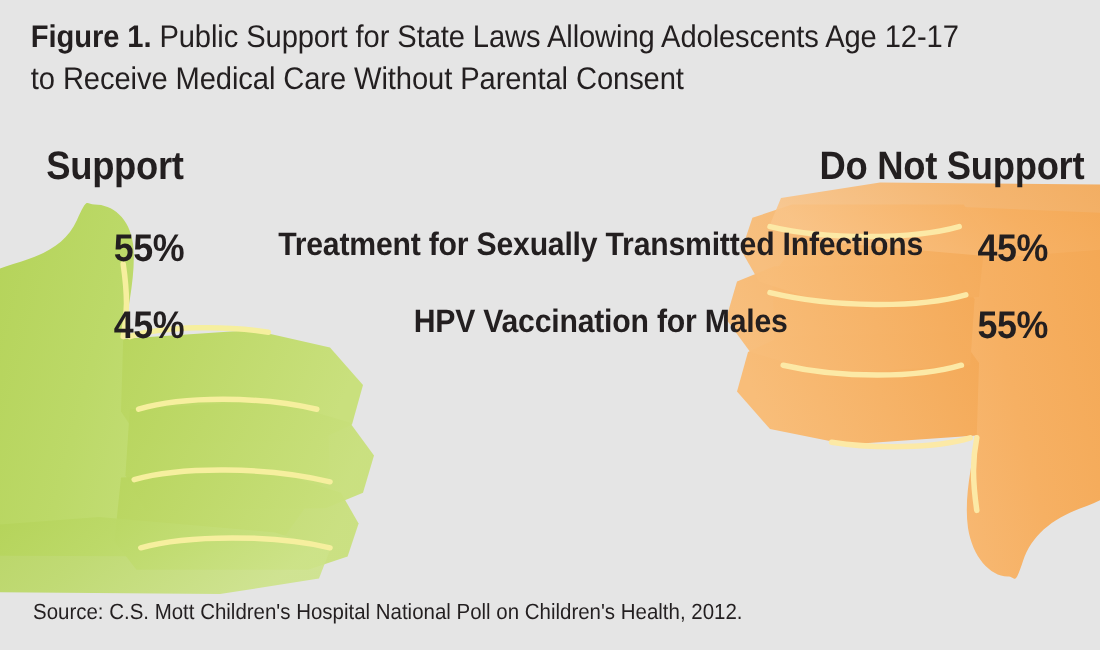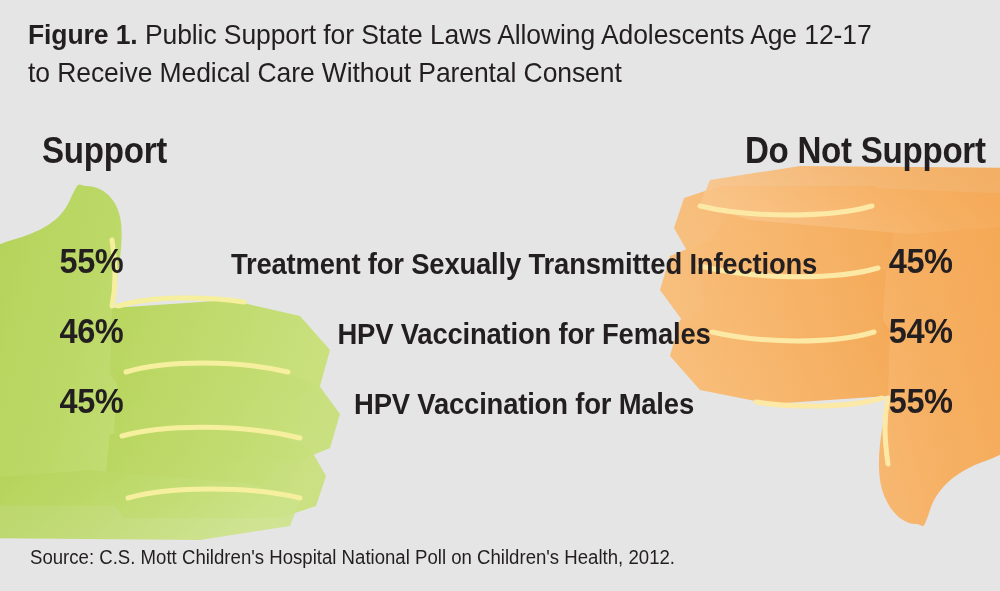--- a/index.html
+++ b/index.html
@@ -34,21 +34,21 @@
     font-family:"Liberation Sans Narrow","Liberation Sans",sans-serif;
     font-size:36px;line-height:1;letter-spacing:-0.3px;
     transform:scaleX(0.92);
   }
   #head-support{left:42px;top:133px;transform-origin:left top;}
   #head-nosupport{right:14px;top:133px;transform-origin:right top;}
 
   
   #rows{position:absolute;left:0;top:208px;width:1000px;z-index:3;}
   .row{
-    position:relative;height:70px;display:flex;align-items:flex-end;
+    position:relative;height:70px;display:flex;align-items:flex-start;padding-left:44px;
   }
   .pct{
     color:#231f20;font-weight:bold;
     font-family:"Liberation Sans Narrow","Liberation Sans",sans-serif;
     font-size:35px;line-height:1;letter-spacing:-0.5px;
     transform:scaleX(0.93);
     white-space:nowrap;
   }
   .pct-left{width:112px;text-align:left;padding-left:66px;transform-origin:left center;}
   .pct-right{width:110px;text-align:left;padding-left:18px;transform-origin:left center;}
@@ -152,25 +152,20 @@
 
   <div id="rows">
 
     <div class="row r1">
       <div class="pct pct-left">55%</div>
       <div class="rowlabel">Treatment for Sexually Transmitted Infections</div>
       <div class="pct pct-right">45%</div>
     </div>
 
 
-    <div class="row r3">
-      <div class="pct pct-left">46%</div>
-      <div class="rowlabel">HPV Vaccination for Females</div>
-      <div class="pct pct-right">54%</div>
-    </div>
 
     <div class="row r4">
       <div class="pct pct-left">45%</div>
       <div class="rowlabel">HPV Vaccination for Males</div>
       <div class="pct pct-right">55%</div>
     </div>
 
   </div>
 
   <div id="source">Source: C.S. Mott Children's Hospital National Poll on Children's Health, 2012.</div>

